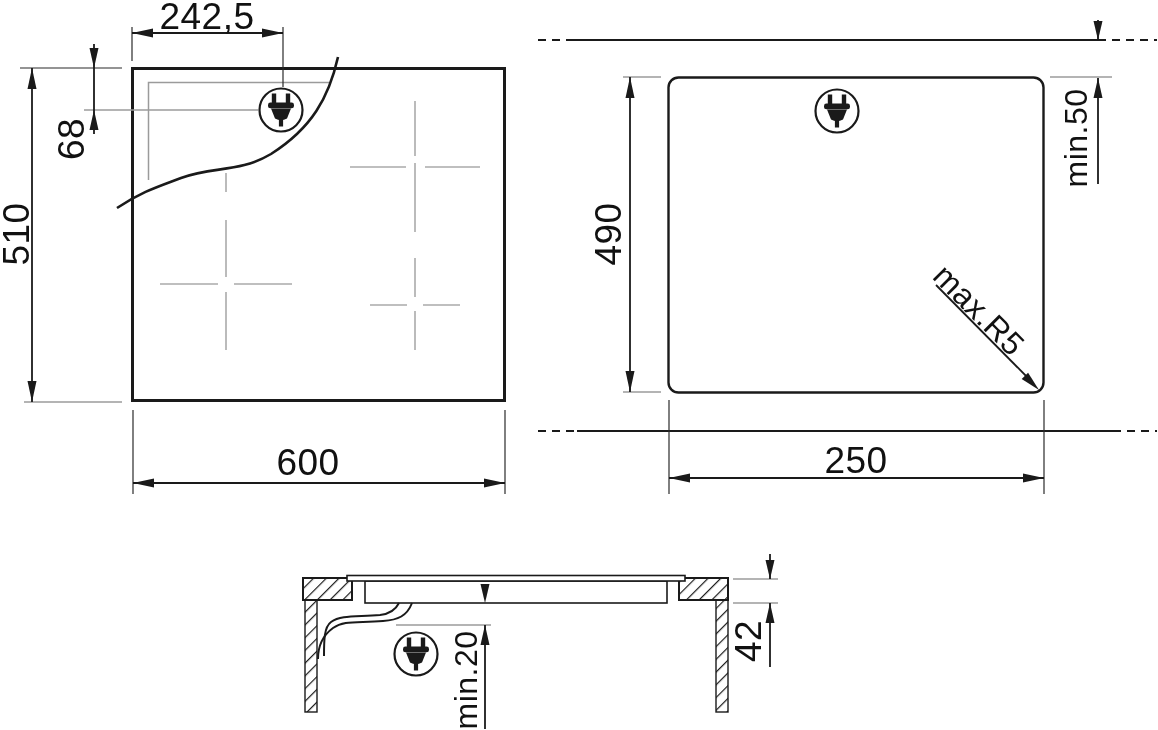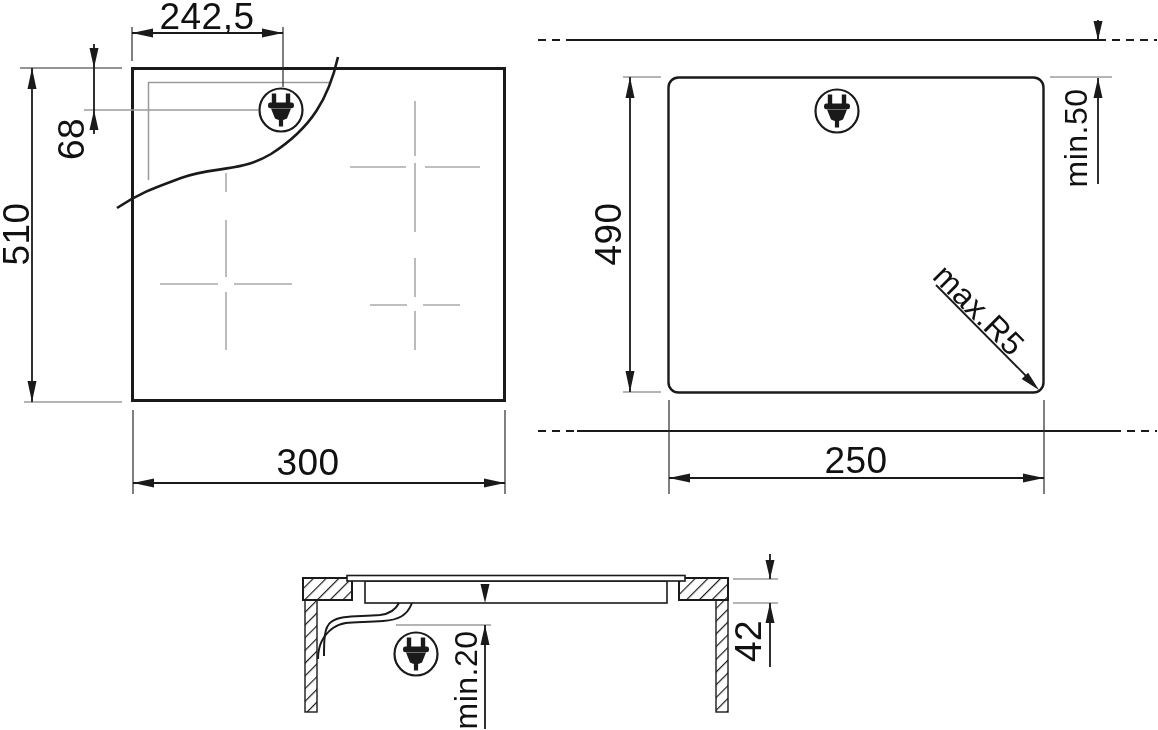--- a/index.html
+++ b/index.html
@@ -179,21 +179,21 @@
       </g>
     </g>
   </svg>
 
   <div class="dim-label" style="left:207px;top:16px;">242,5</div>
 
   <div class="dim-label rot" style="left:71px;top:139px;">68</div>
 
   <div class="dim-label rot" style="left:16px;top:234px;">510</div>
 
-  <div class="dim-label" style="left:308px;top:462px;">300</div>
+  <div class="dim-label" style="left:308px;top:462px;">600</div>
 
   <div class="dim-label rot" style="left:608px;top:234px;">490</div>
 
   <div class="dim-label" style="left:856px;top:460px;">250</div>
 
   <div class="dim-label rot small" style="left:1076px;top:138px;">min.50</div>
 
   <div class="dim-label rot45 small" style="left:979px;top:310px;">max.R5</div>
 
   <div class="dim-label rot" style="left:748px;top:641px;">42</div>

